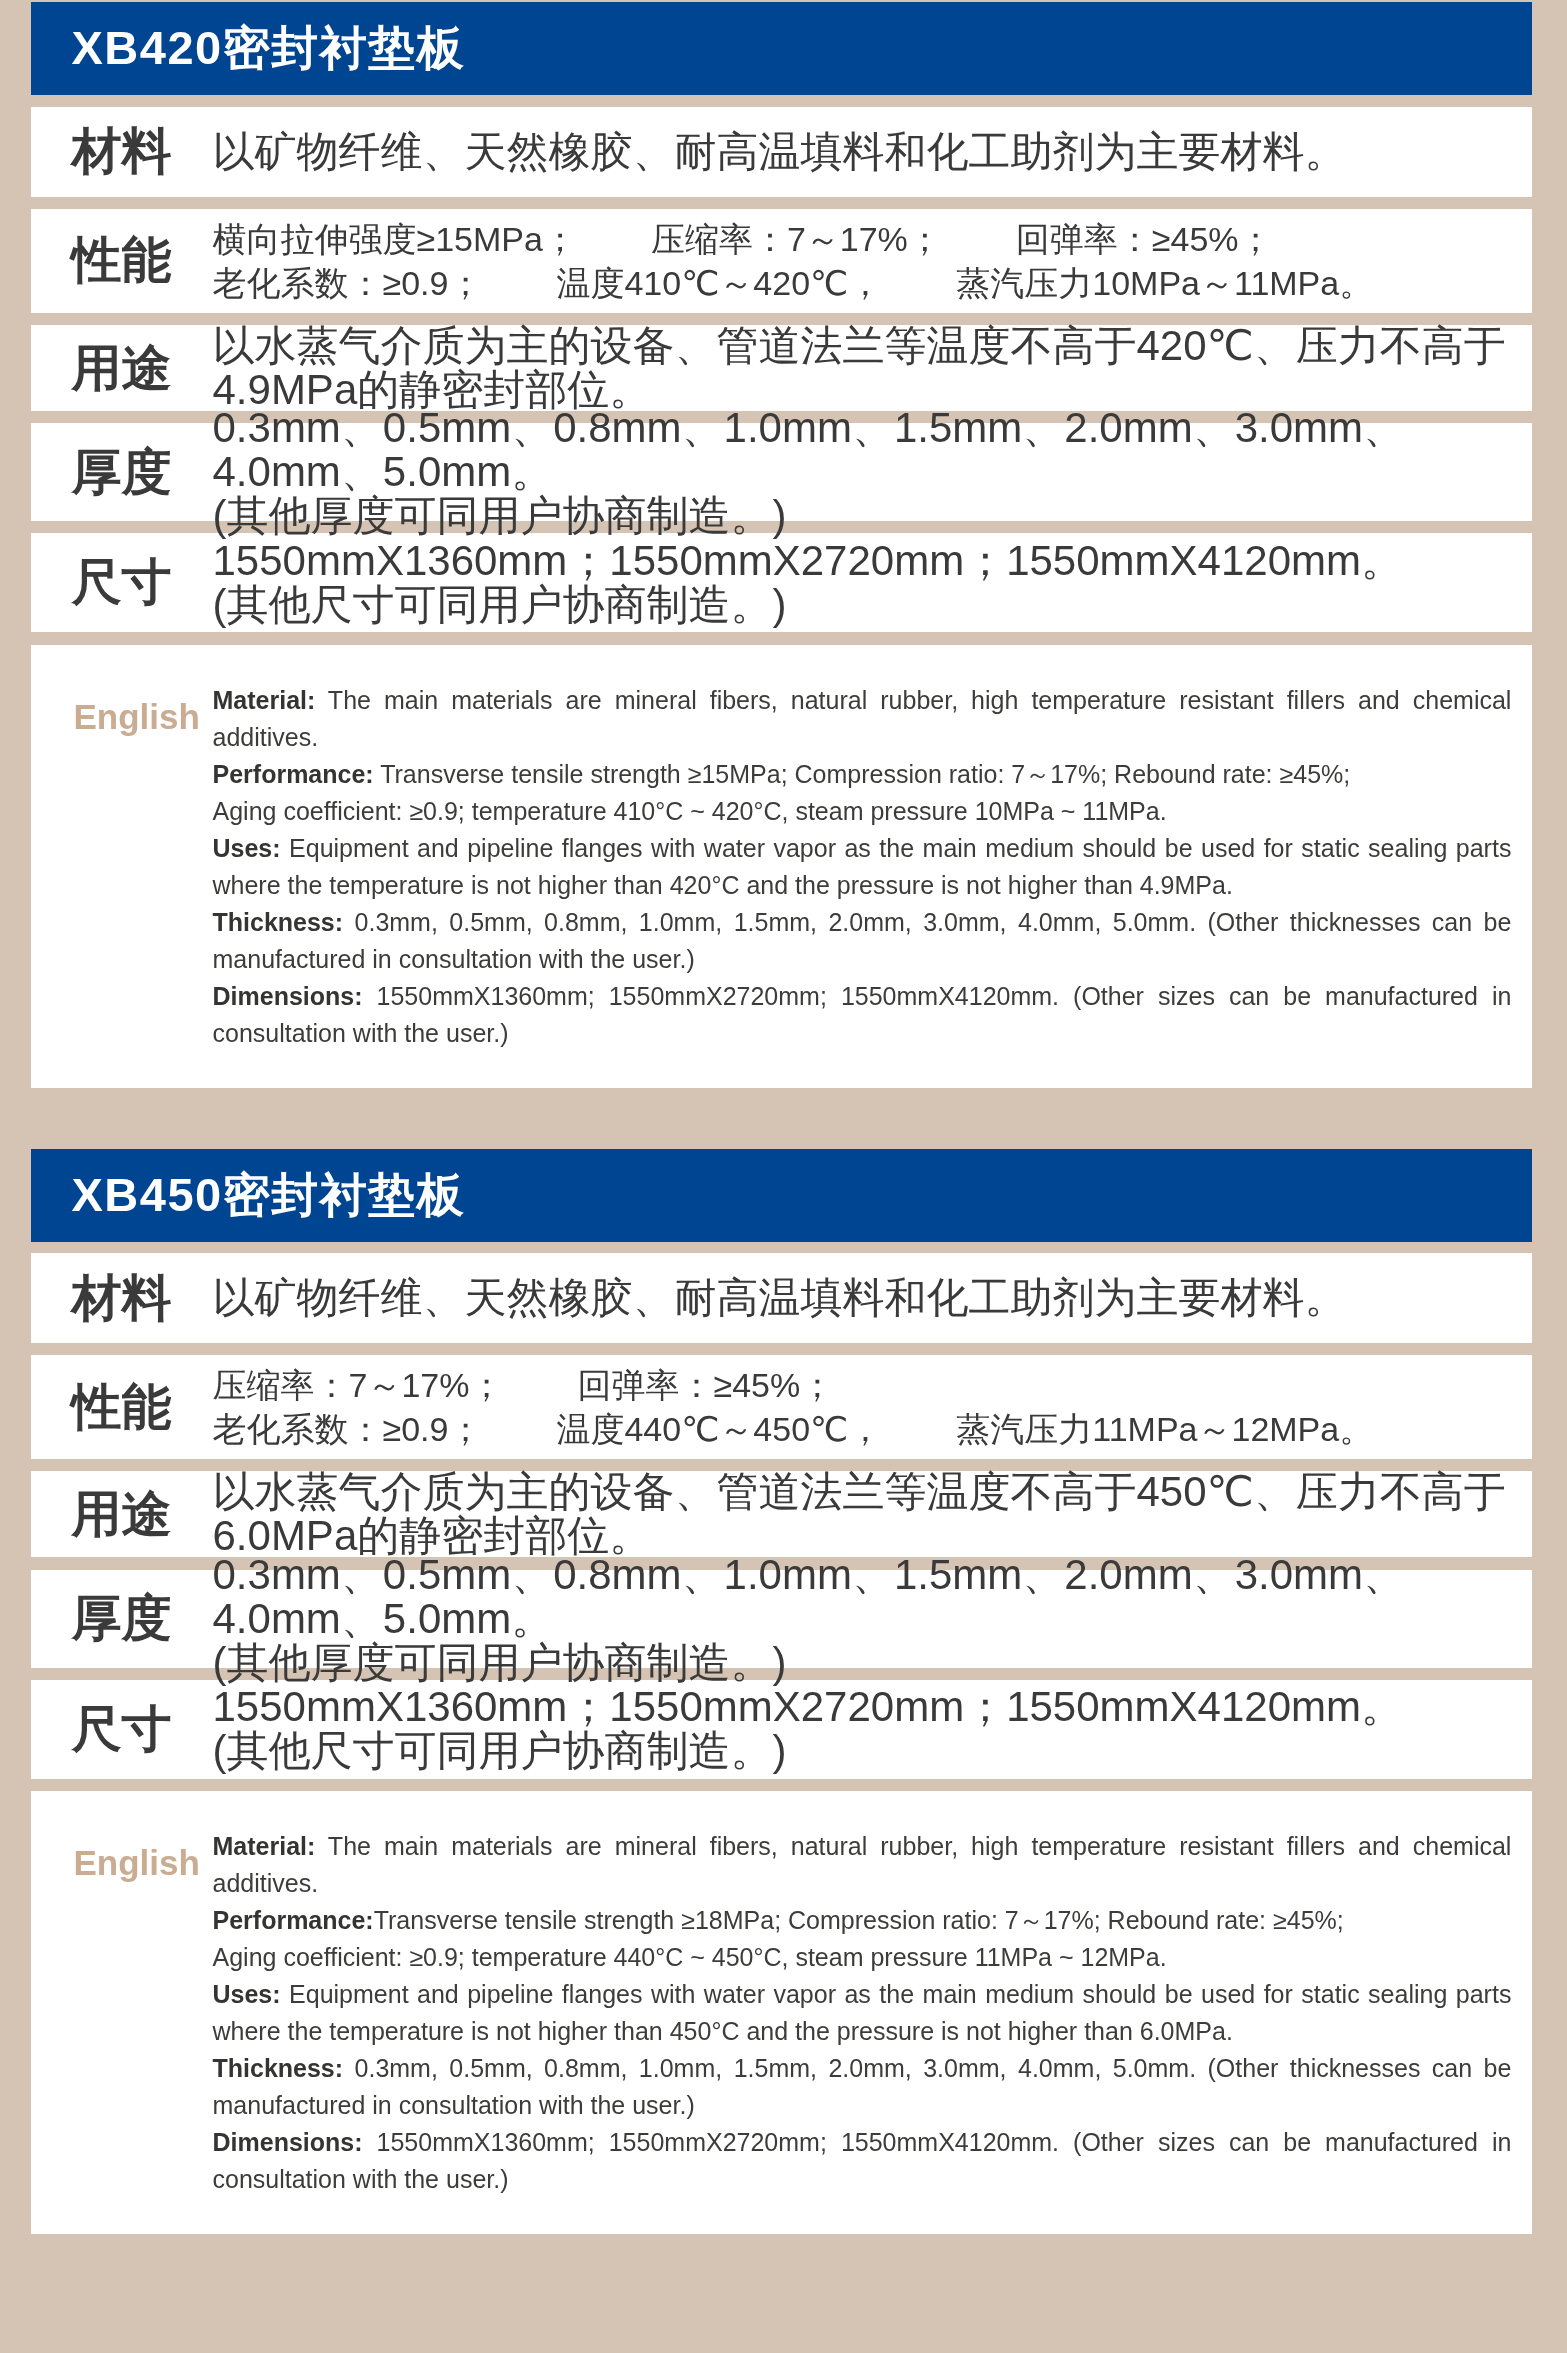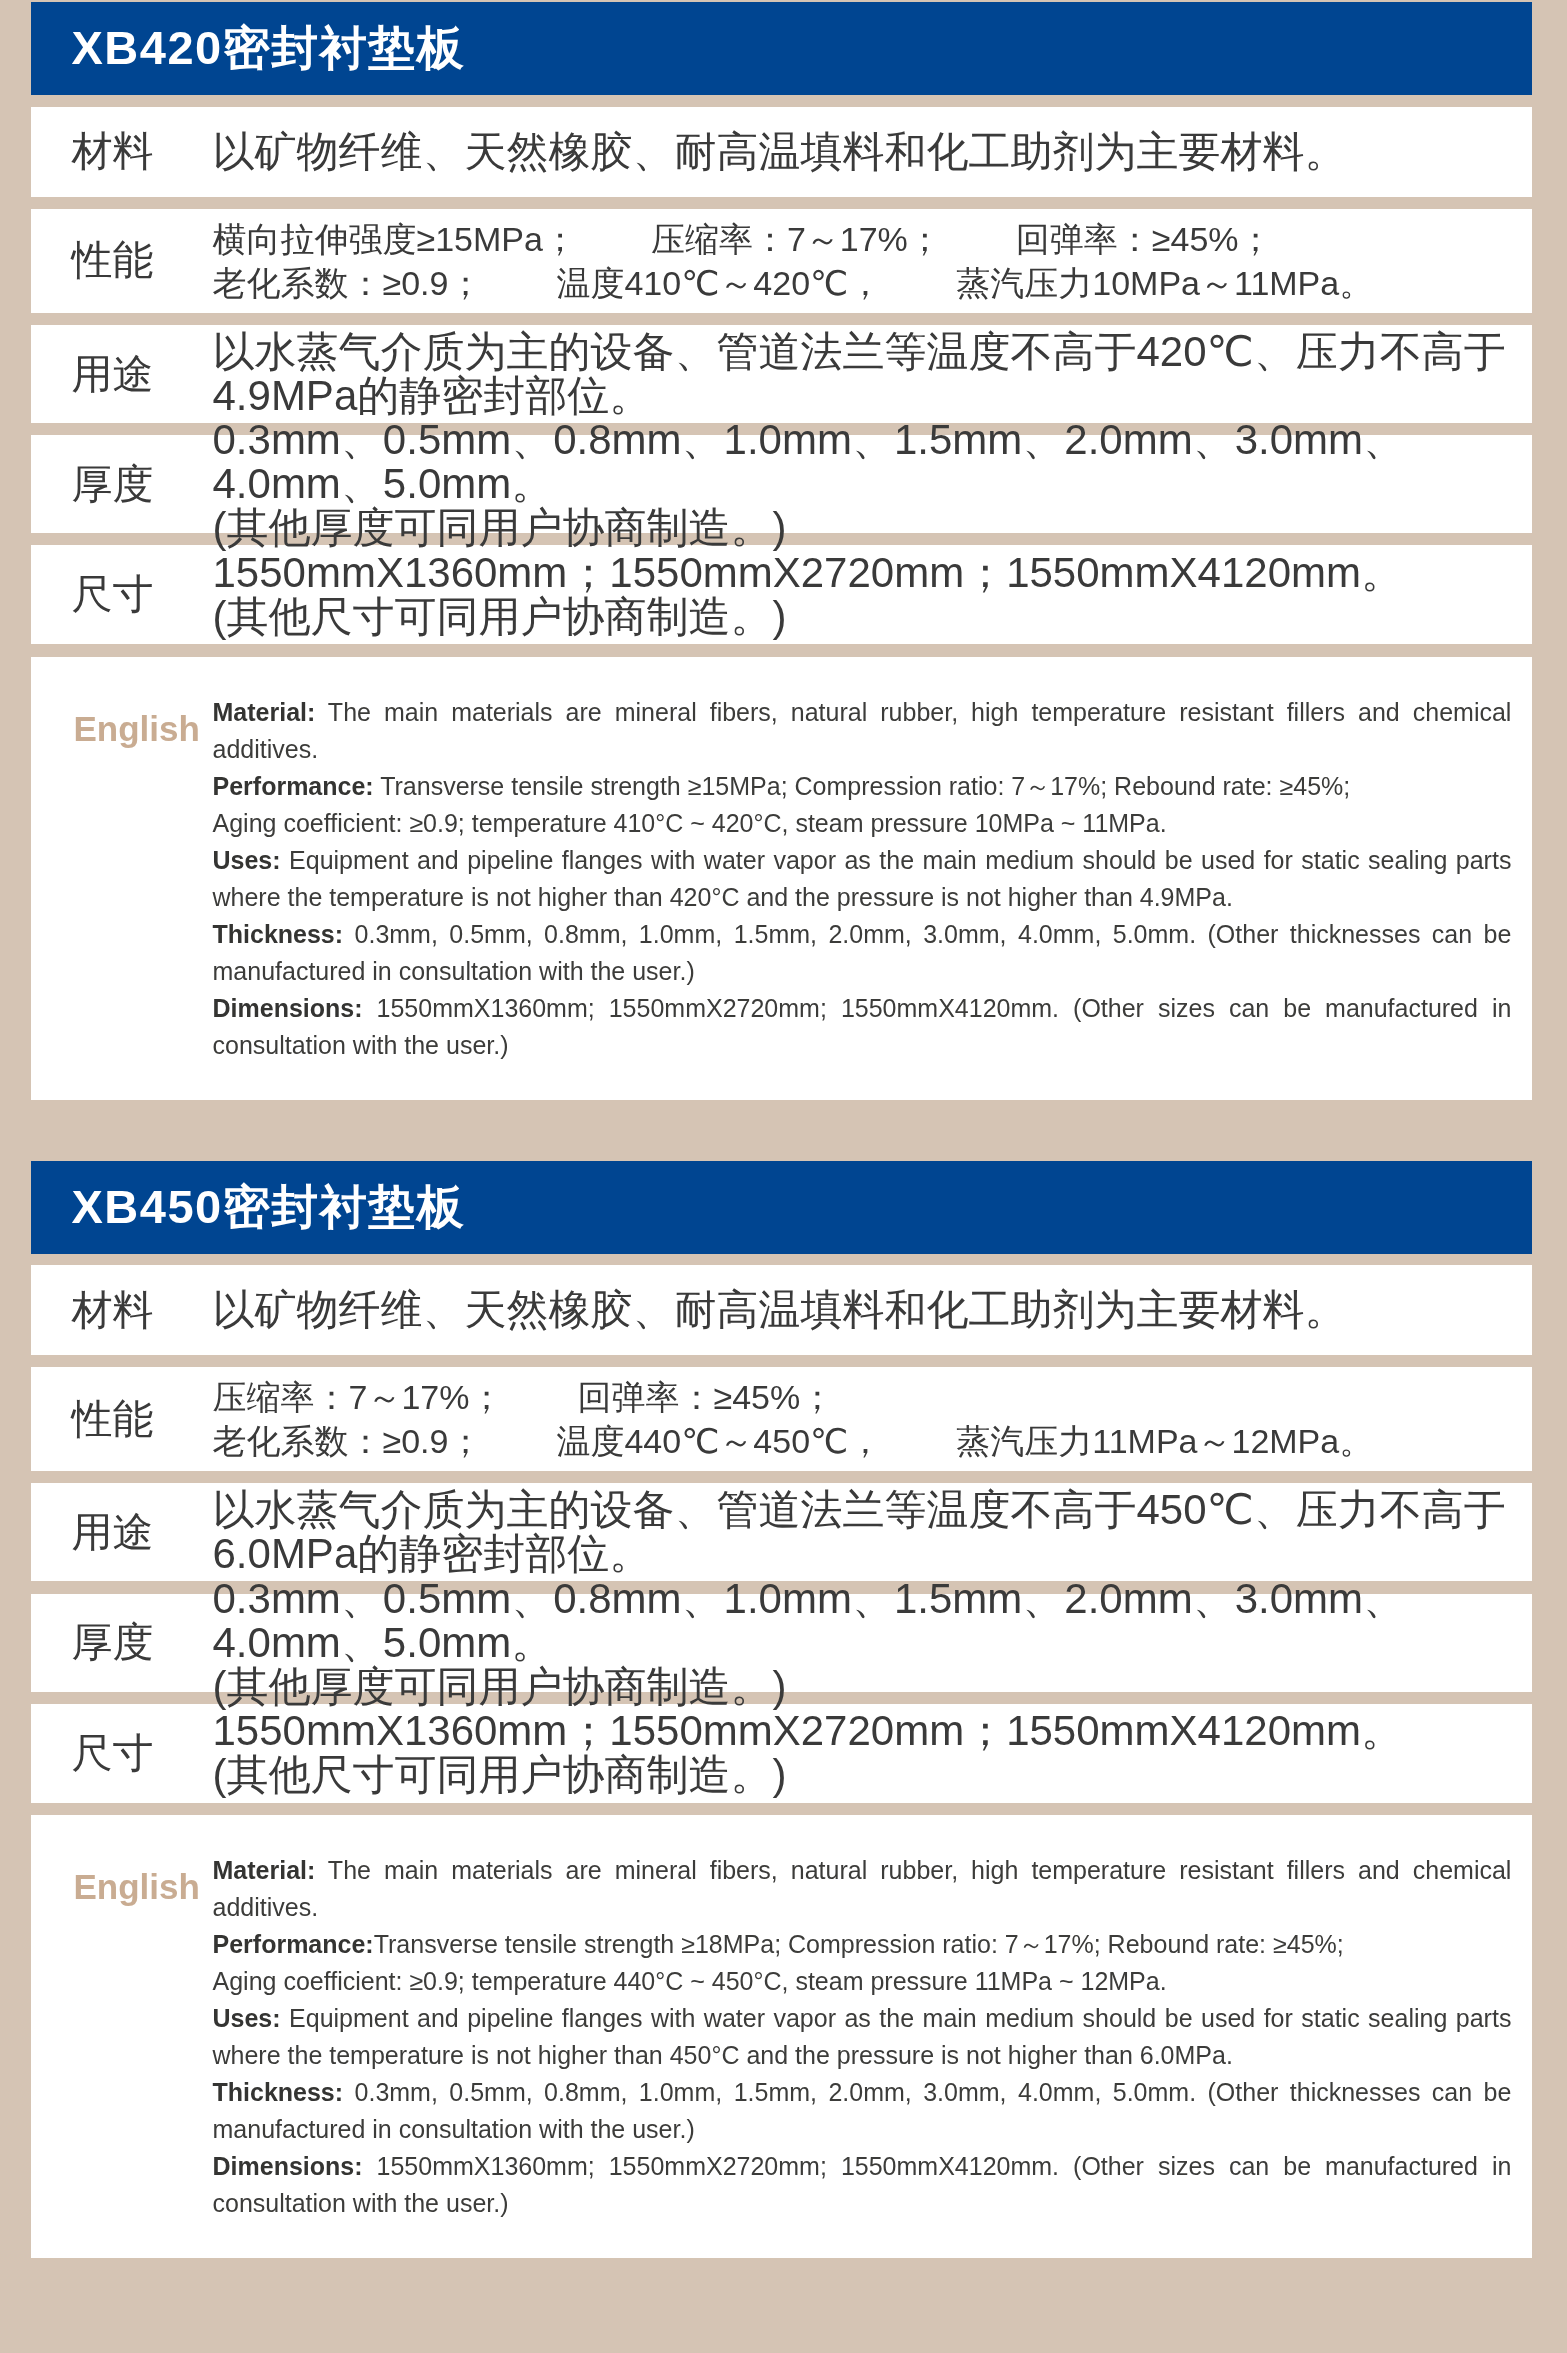--- a/index.html
+++ b/index.html
@@ -10,29 +10,29 @@
   }
   .hdr{
     height:93px;background:#004591;display:flex;align-items:center;
     padding-left:41px;margin-bottom:11.4px;
   }
   .hdr-title{margin:0;font-size:47px;font-weight:700;color:#ffffff;letter-spacing:1.5px;}
   .row{display:flex;background:#ffffff;margin-bottom:12.2px;box-sizing:border-box;}
   .lbl{
     width:182px;flex-shrink:0;box-sizing:border-box;padding-left:41px;
     display:flex;align-items:center;
-    font-size:41px;font-weight:400;color:#3a3a3a;
+    font-size:50px;font-weight:700;color:#3a3a3a;
   }
   .val{
     flex:1;padding-right:23px;
     display:flex;flex-direction:column;justify-content:center;
   }
   .h-material{height:90px;}
   .h-perf{height:104px;}
-  .h-uses{height:98px;}
+  .h-uses{height:86px;}
   .h-thick{height:98px;}
   .h-dim{height:99px;}
   .zh{margin:0;font-size:42px;color:#3a3a3a;line-height:44px;}
   .perf-line{display:flex;column-gap:74px;font-size:34px;color:#3a3a3a;line-height:44px;white-space:nowrap;}
   .row.english{min-height:443px;padding:37px 0 34px;margin-bottom:0;}
   .en-lbl{
     width:182px;flex-shrink:0;box-sizing:border-box;padding-left:43px;padding-top:15.3px;
     font-size:35px;font-weight:700;color:#c9ac92;
     display:block;
   }

